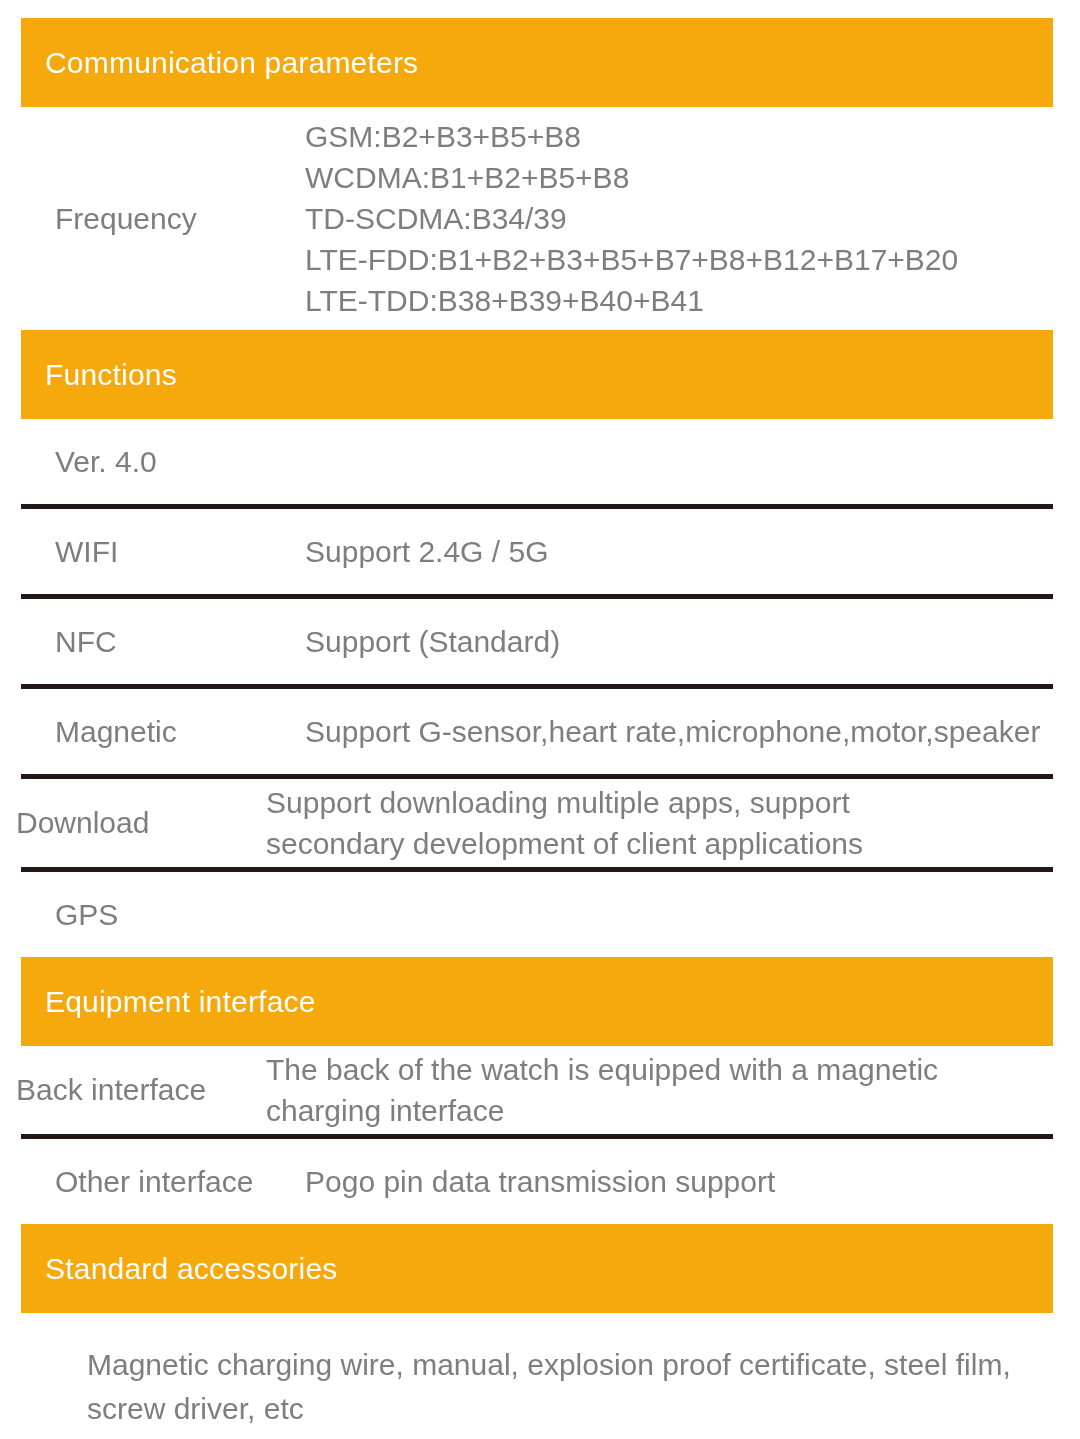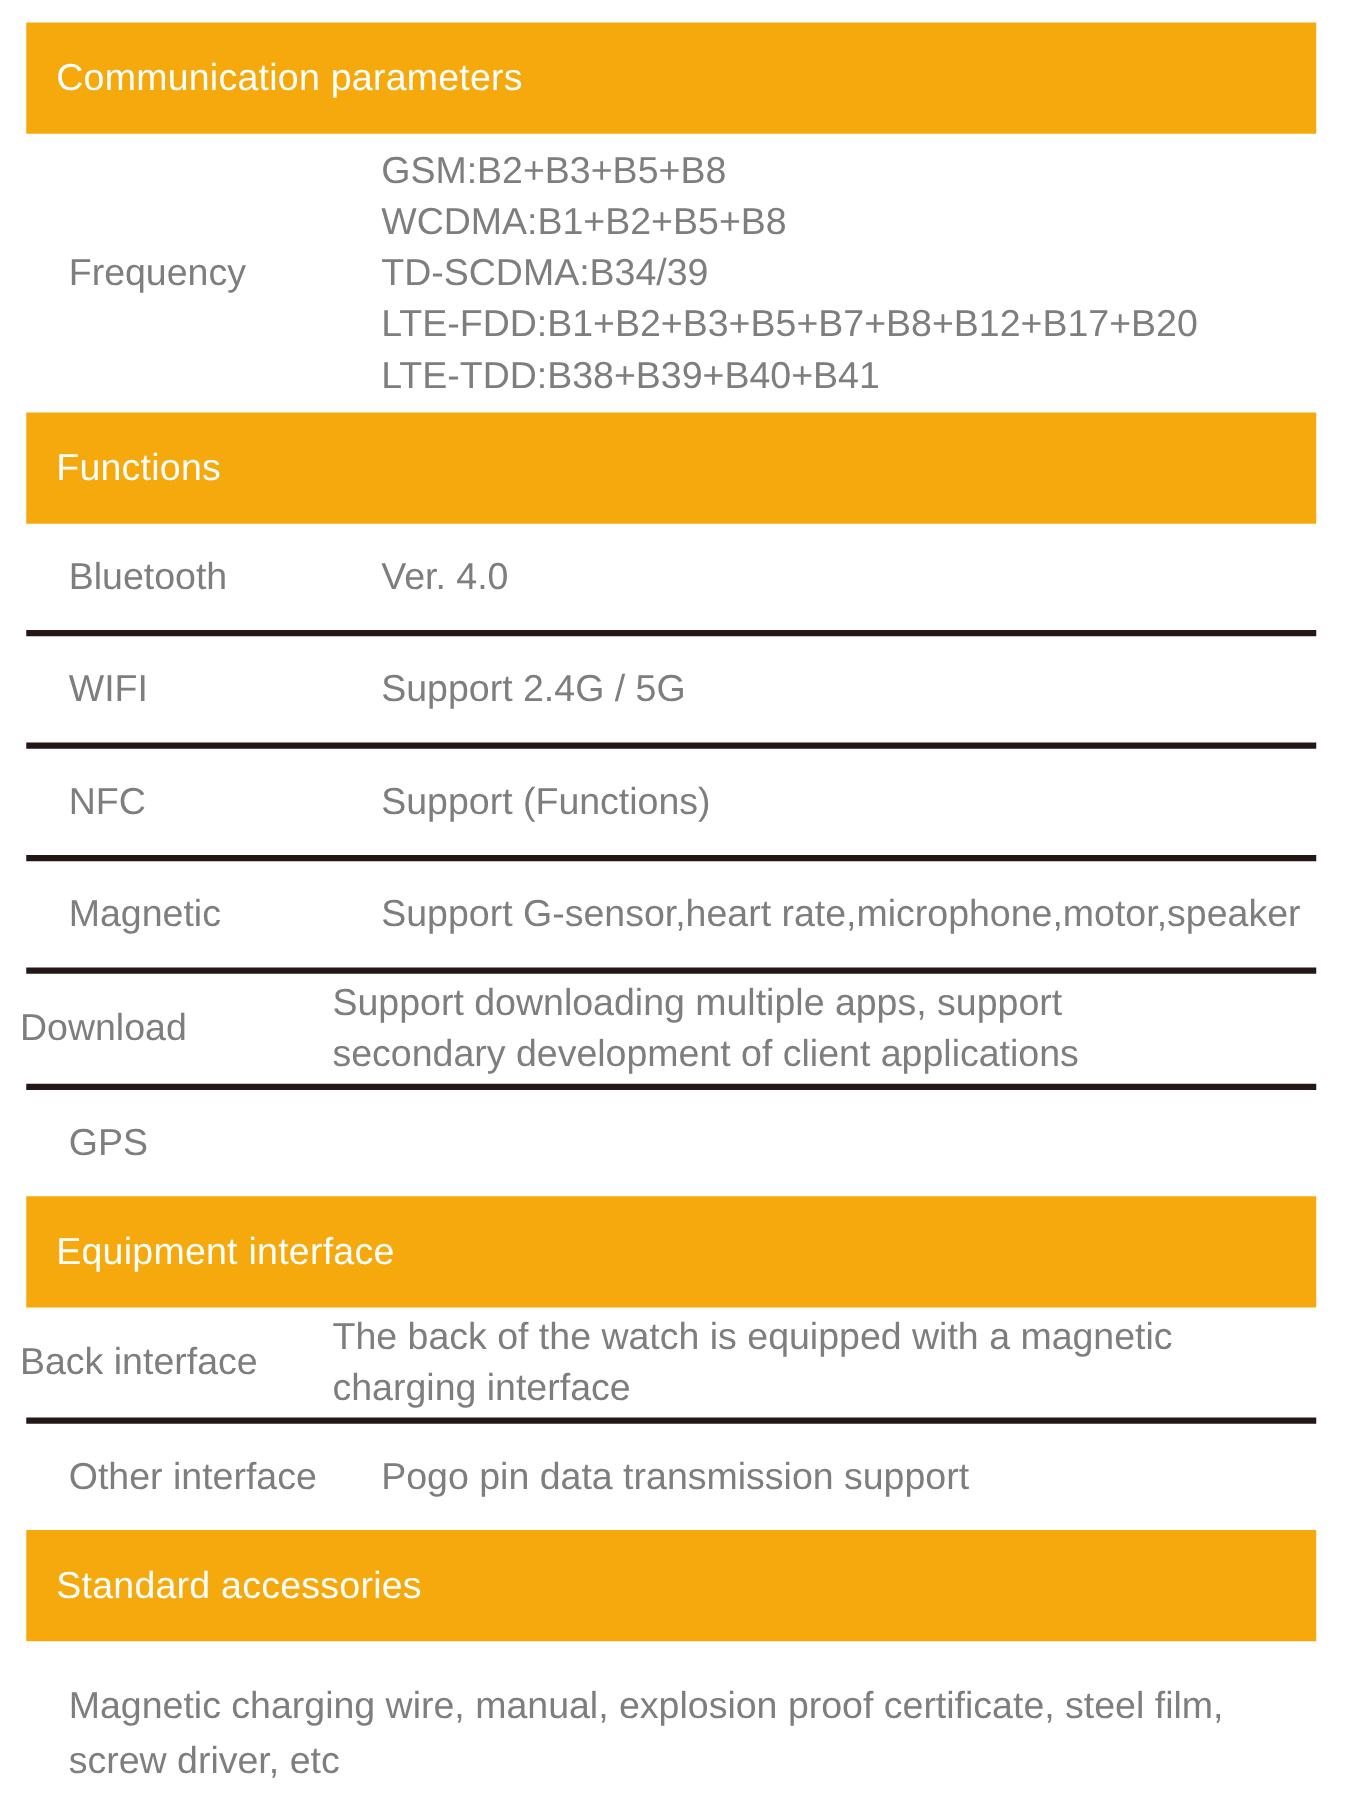--- a/index.html
+++ b/index.html
@@ -53,20 +53,21 @@
     width: 1032px;
     height: 5px;
     background: var(--divider);
   }
   .paragraph {
     margin-top: 30px;
     padding-left: 55px;
     padding-right: 20px;
     font-size: 30px;
     color: var(--body-text);
+    margin-left: 32px;
   }
   .paragraph .pline { line-height: 44px; white-space: nowrap; }
 </style>
 </head>
 <body>
 
 <div>
 
   <div class="bar first">
     <span class="bar-title">Communication parameters</span>
@@ -81,39 +82,38 @@
       <div class="vline">LTE-FDD:B1+B2+B3+B5+B7+B8+B12+B17+B20</div>
       <div class="vline">LTE-TDD:B38+B39+B40+B41</div>
     </div>
   </div>
 
   <div class="bar">
     <span class="bar-title">Functions</span>
   </div>
 
   <div class="row row-single">
-    <div class="label">Bluetooth</div>
     <div class="value">
       <div class="vline">Ver. 4.0</div>
     </div>
   </div>
   <div class="divider"></div>
 
   <div class="row row-single">
     <div class="label">WIFI</div>
     <div class="value">
       <div class="vline">Support 2.4G / 5G</div>
     </div>
   </div>
   <div class="divider"></div>
 
   <div class="row row-single">
     <div class="label">NFC</div>
     <div class="value">
-      <div class="vline">Support (Functions)</div>
+      <div class="vline">Support (Standard)</div>
     </div>
   </div>
   <div class="divider"></div>
 
   <div class="row row-single">
     <div class="label">Magnetic</div>
     <div class="value">
       <div class="vline">Support G-sensor,heart rate,microphone,motor,speaker</div>
     </div>
   </div>

